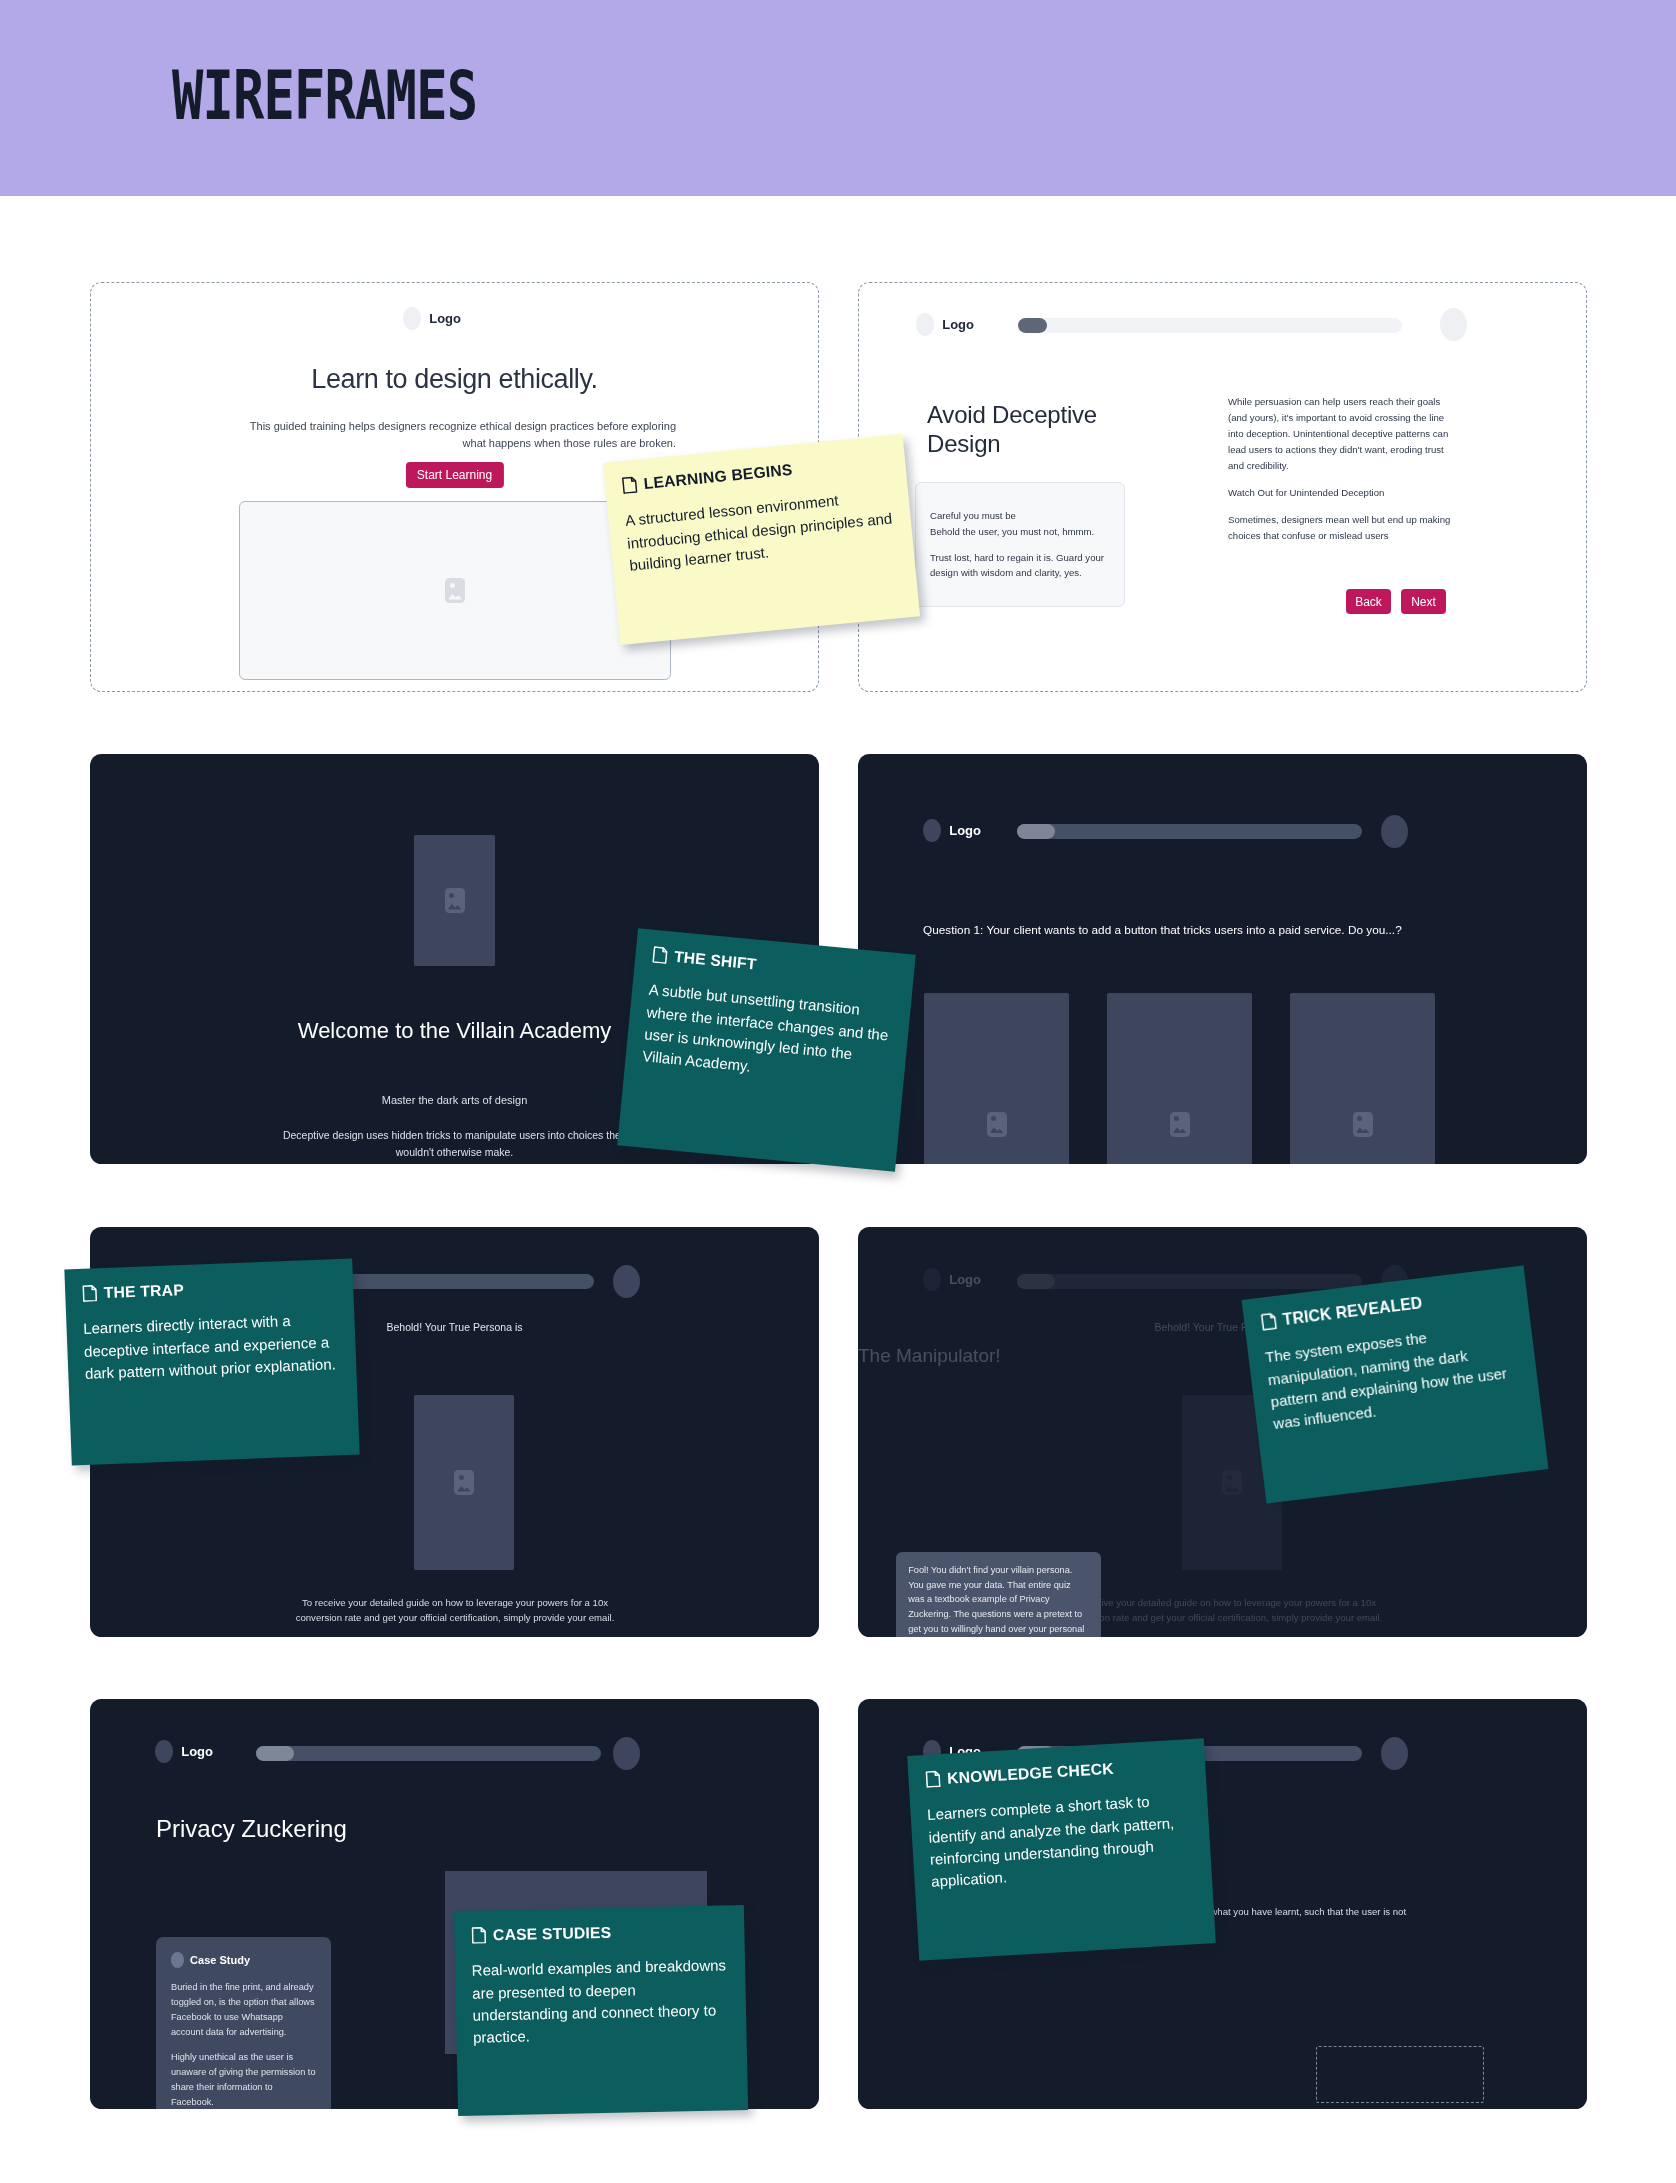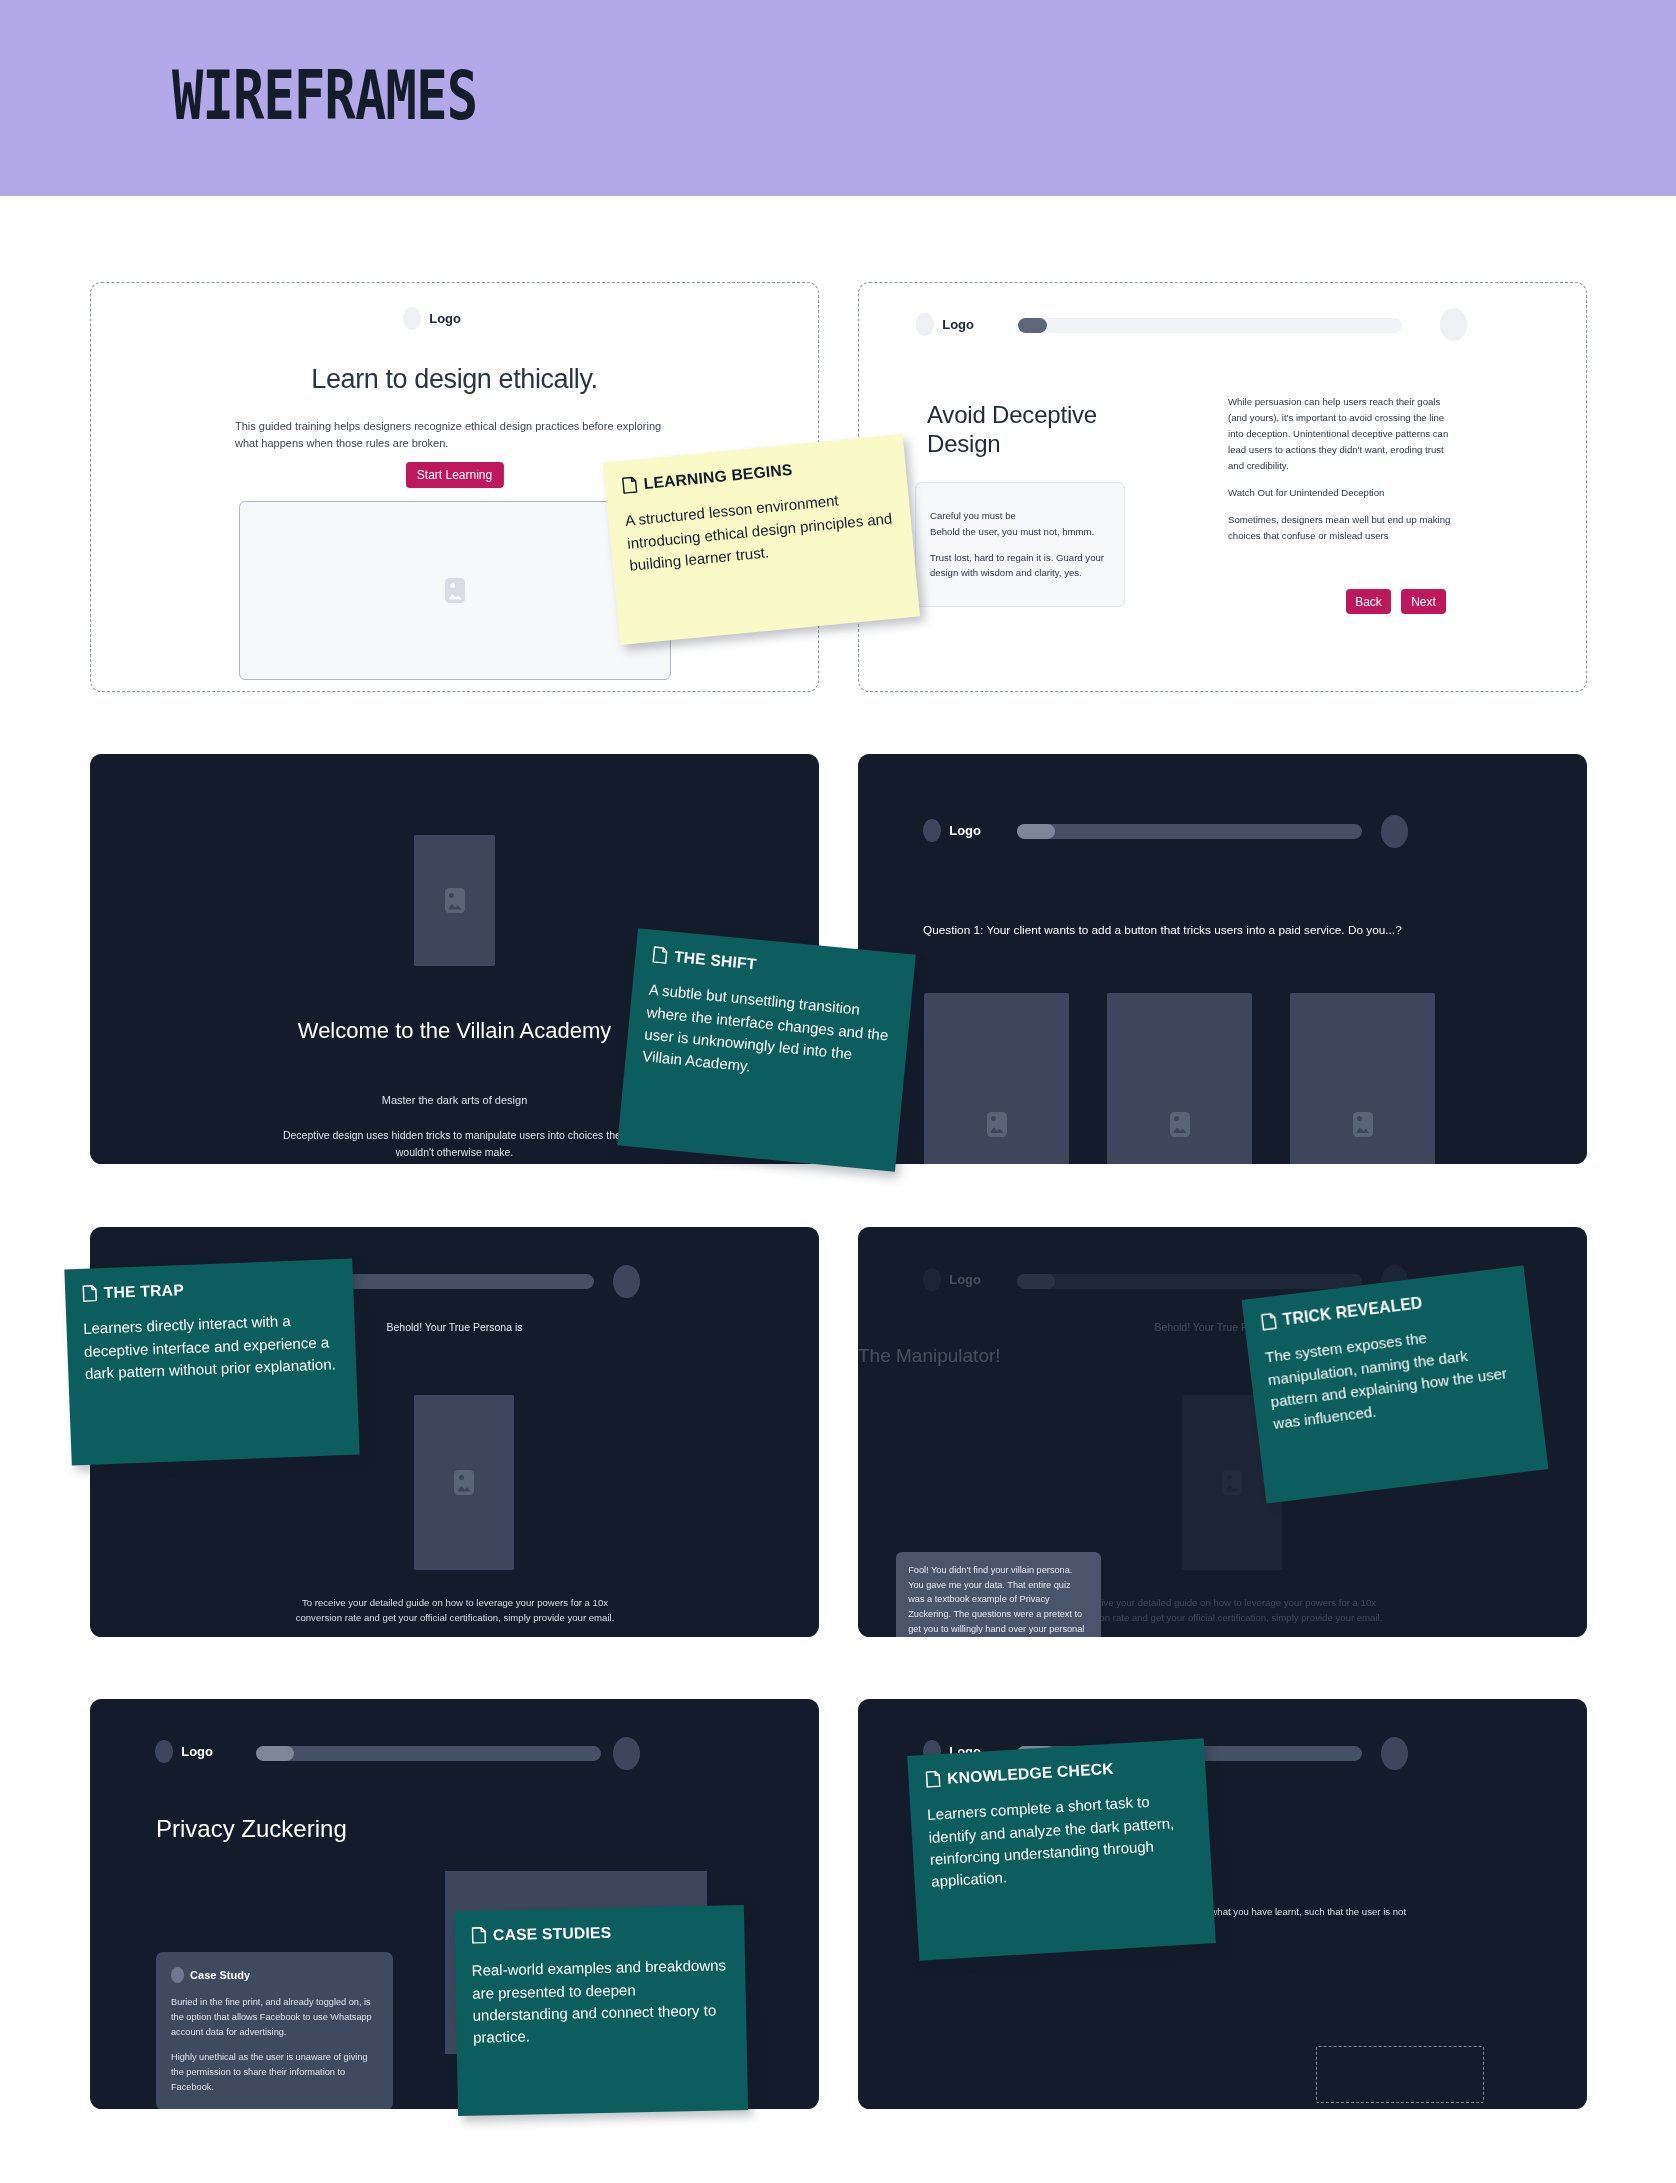--- a/index.html
+++ b/index.html
@@ -105,21 +105,21 @@
   }
   .dark .ph-glyph::after { background: #3d465c; }
 
   
   .p1-title {
     position:absolute; width:100%; text-align:center;
     font-size: 27px; font-weight: 400; color: #2b3444;
     letter-spacing: -0.4px;
   }
   .p1-sub {
-    position:absolute; text-align:left; font-size: 11px;
+    position:absolute; text-align:right; font-size: 11px;
     color: #3c4555; line-height: 1.55;
   }
   .p1-foot {
     position:absolute; width:100%; text-align:center;
     font-size: 9.2px; font-style: italic; color: #5c6676;
   }
 
   
   .p2-title {
     position:absolute; font-size: 24px; color: #232b3a;
@@ -393,21 +393,21 @@
       <div class="logo-dot"></div>
       <div class="logo-text">Logo</div>
     </div>
     <div class="progress-track" style="left:166px; top:47px; width:345px;">
       <div class="progress-fill" style="width:38px;"></div>
     </div>
     <div class="avatar-dot" style="left:523px; top:38px;"></div>
 
     <div class="p7-title" style="left:66px; top:116px;">Privacy Zuckering</div>
 
-    <div class="case-card" style="left:66px; top:253px; width:237px;">
+    <div class="case-card" style="left:66px; top:238px; width:175px;">
       <div class="case-head">
         <div class="case-dot"></div>
         <div class="case-title">Case Study</div>
       </div>
       <div class="case-body">
         <p>Buried in the fine print, and already toggled on, is the option that allows Facebook to use Whatsapp account data for advertising.</p>
         <p style="margin-bottom:0;">Highly unethical as the user is unaware of giving the permission to share their information to Facebook.</p>
       </div>
     </div>
 

